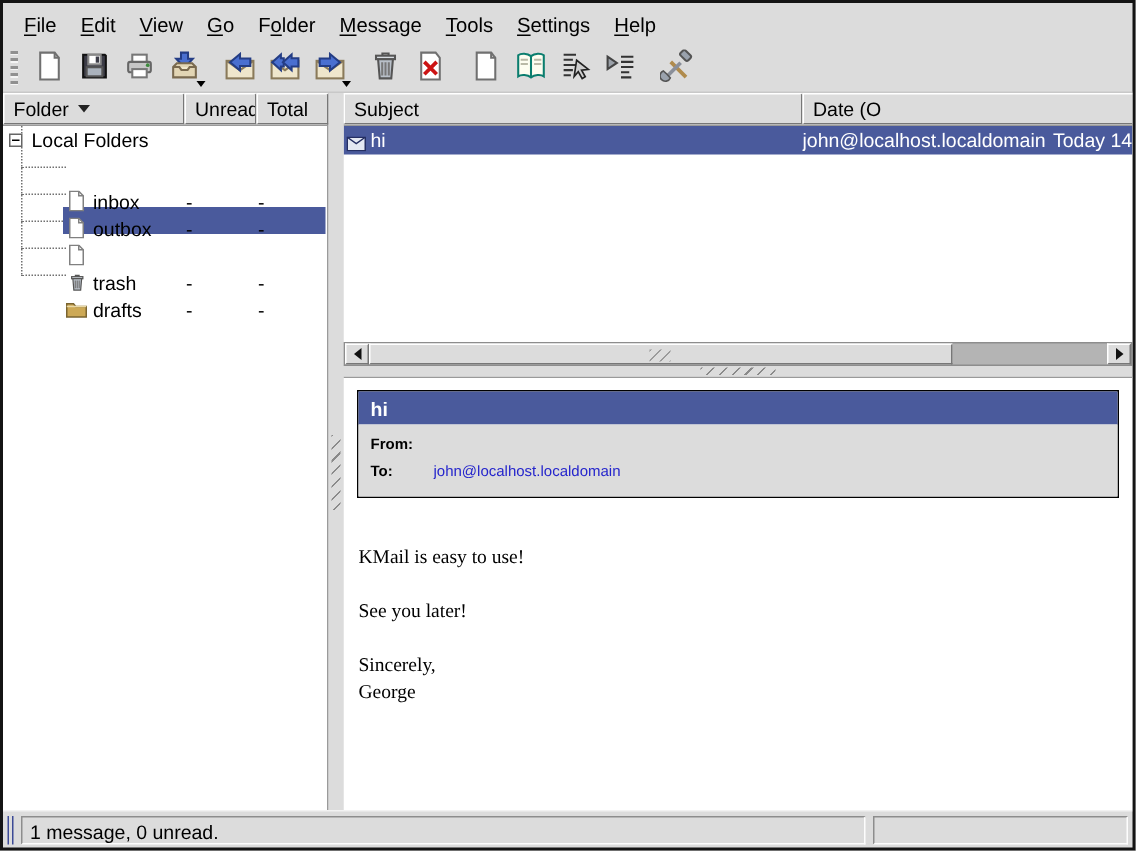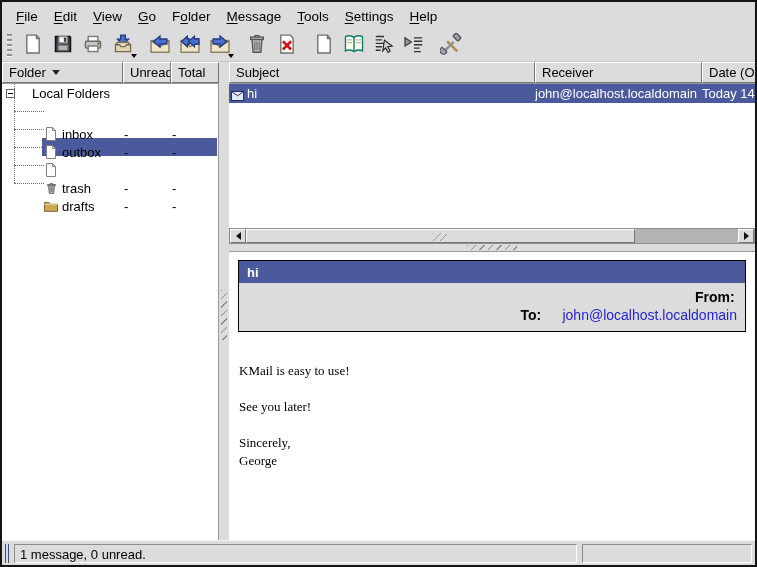--- a/index.html
+++ b/index.html
@@ -45,21 +45,21 @@
   .hdr-total{flex:0 0 48px;}
 
   .tree{flex:1;background:#fff;position:relative;border-top:1px solid #9a9a9a;font-size:13px;overflow:hidden;}
   .tree-vline{position:absolute;left:12px;top:14px;height:85px;border-left:1px dotted #707070;}
   .tree-vline-top{position:absolute;left:12px;top:0;height:5px;border-left:1px dotted #707070;}
   .trow{height:18px;display:flex;align-items:center;position:relative;}
   .trow .z{position:relative;z-index:1;display:flex;align-items:center;margin-top:46px;}
   .trow-root{padding-left:4px;}
   .expander{width:9px;height:9px;border:1px solid #666;background:#fff;position:relative;flex:0 0 9px;}
   .expander::after{content:"";position:absolute;left:1px;right:1px;top:3px;border-top:1px solid #000;}
-  .root-label{margin-left:17px;}
+  .root-label{margin-left:6px;}
   .trow-child{padding-left:42px;}
   .trow-child::before{content:"";position:absolute;left:12px;top:9px;width:30px;border-top:1px dotted #707070;}
   .ticon{width:14px;height:14px;margin-right:4px;display:inline-flex;align-items:center;justify-content:center;flex:0 0 14px;}
   .tname{flex:1;min-width:0;overflow:hidden;white-space:nowrap;}
   .tcell{font-size:13px;}
   .t-unread{flex:0 0 48px;text-align:right;padding-right:9px;}
   .t-total{flex:0 0 46px;text-align:right;padding-right:7px;}
   .trow .hl{display:none;}
   .trow.selected .hl{display:block;position:absolute;left:40px;right:1px;top:0;bottom:0;background:var(--accent);z-index:0;}
   .trow.selected .tname,.trow.selected .tcell{color:#fff;font-weight:bold;}
@@ -97,21 +97,21 @@
   
   .hsplitter{flex:0 0 7px;background:#dcdcdc;position:relative;}
   .hsplitter .grip{position:absolute;left:50%;top:1px;transform:translateX(-50%);width:50px;height:5px;
     background:repeating-linear-gradient(135deg,#8a8a8a 0 1px,transparent 1px 6px);}
 
   
   .viewer{flex:1;background:#fff;border-top:1px solid #9a9a9a;overflow:hidden;}
   .vheader{margin:8px 9px 0 9px;border:1px solid #000;}
   .vh-title{background:var(--accent);color:#fff;font-weight:bold;font-size:13px;padding:4px 8px;height:22px;}
   .vh-fields{background:#dcdcdc;padding:5px 8px 7px 8px;}
-  .vh-row{display:flex;font-size:14px;line-height:18px;justify-content:flex-end;}
+  .vh-row{display:flex;font-size:10px;line-height:18px;}
   .vh-label{font-weight:bold;flex:0 0 42px;}
   .vh-value{white-space:nowrap;overflow:hidden;}
   .vh-value.link{color:var(--link);cursor:pointer;}
   .vbody{padding:30px 10px;font-size:13px;line-height:18px;font-family:Liberation Serif, serif;}
   .vbody p{margin:0 0 18px 0;white-space:pre-line;}
 
   
   .statusbar{flex:0 0 25px;display:flex;align-items:center;gap:5px;padding:2px 3px;border-top:1px solid #f2f2f2;}
   .sb-handle{width:4px;height:19px;border-left:1px solid #3c4a96;border-right:1px solid #3c4a96;}
   .sb-panel{height:19px;border:1px solid;border-color:#8d8d8d #fdfdfd #fdfdfd #8d8d8d;
@@ -348,23 +348,20 @@
     </div>
 
     <div class="vsplitter">
       <div class="grip"></div>
     </div>
 
     <div class="right-panel">
       <div class="panel-hdr">
         <div class="hdr-btn hdr-subject">
             <span>Subject</span>
-          </div>
-        <div class="hdr-btn hdr-receiver">
-            <span>Receiver</span>
           </div>
         <div class="hdr-btn hdr-date">
             <span>Date (O</span>
           </div>
       </div>
 
       <div class="msglist">
         <div class="mrow selected">
           <span class="m-subject">
             <span class="m-envelope"><svg viewBox="0 0 13 10" width="13" height="10">

